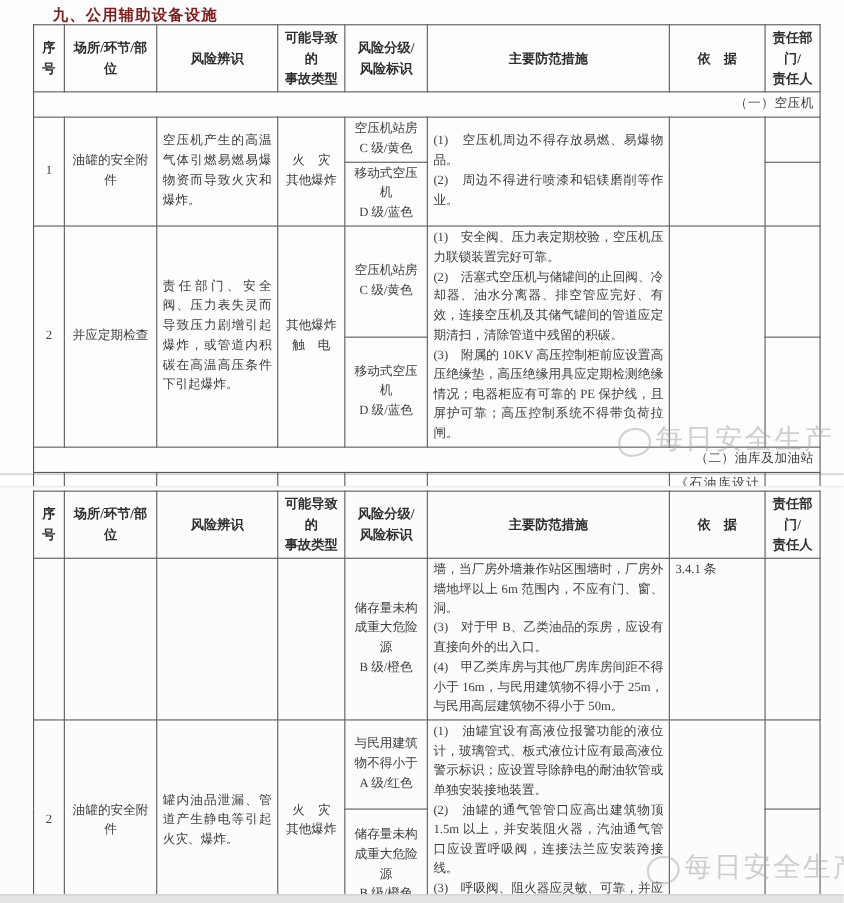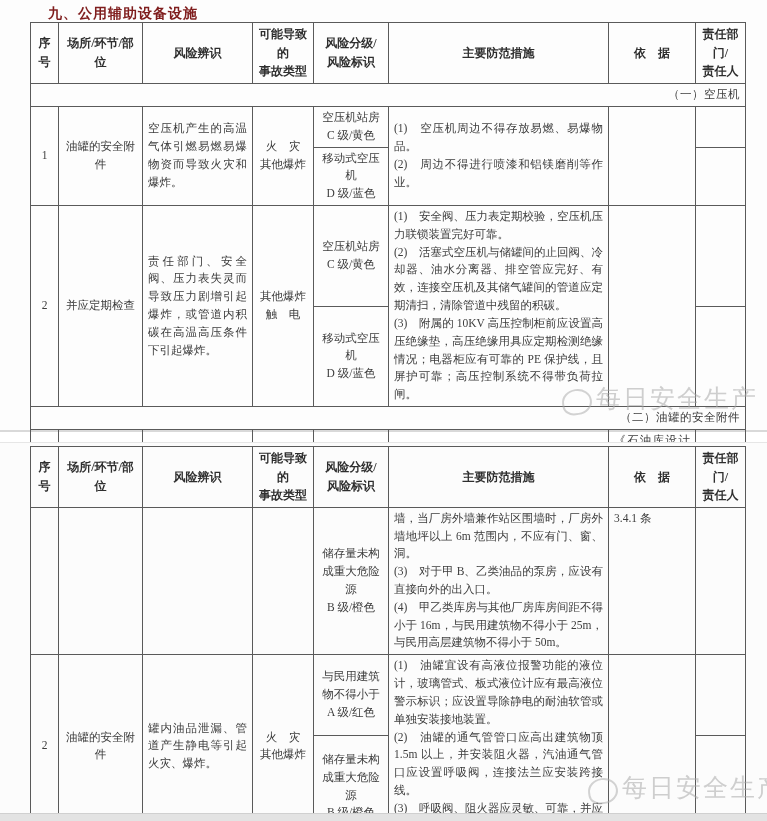--- a/index.html
+++ b/index.html
@@ -118,21 +118,21 @@
 (3)　附属的 10KV 高压控制柜前应设置高压绝缘垫，高压绝缘用具应定期检测绝缘情况；电器柜应有可靠的 PE 保护线，且屏护可靠；高压控制系统不得带负荷拉闸。</td>
       <td class="c" rowspan="2"></td>
       <td class="c"></td>
     </tr>
     <tr style="height:79px">
       <td class="c">移动式空压机
 D 级/蓝色</td>
       <td class="c"></td>
     </tr>
     <tr style="height:20px">
-      <td class="sec" colspan="8">（二）油罐的安全附件</td>
+      <td class="sec" colspan="8">（二）油库及加油站</td>
     </tr>
     <tr style="height:76px">
       <td class="c">1</td>
       <td class="j">车间供油站的布置</td>
       <td class="j">总容量超标、建筑物结构不合理而扩大油库火灾爆炸时的危害性和危害范围。</td>
       <td class="c">火　灾
 其他爆炸</td>
       <td class="c">储存量构成重大危险源
 A 级/红色</td>
       <td class="j">(1)　甲 B、乙类油品储罐的总容量不大于 20m³，储罐为埋地卧式储罐或丙类油品储罐的总容量不大于 100m³。

